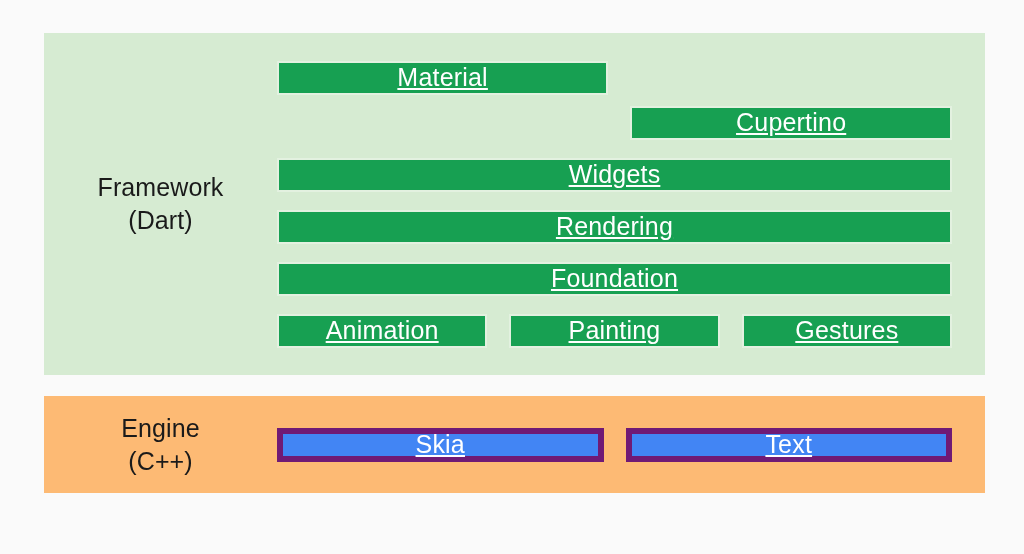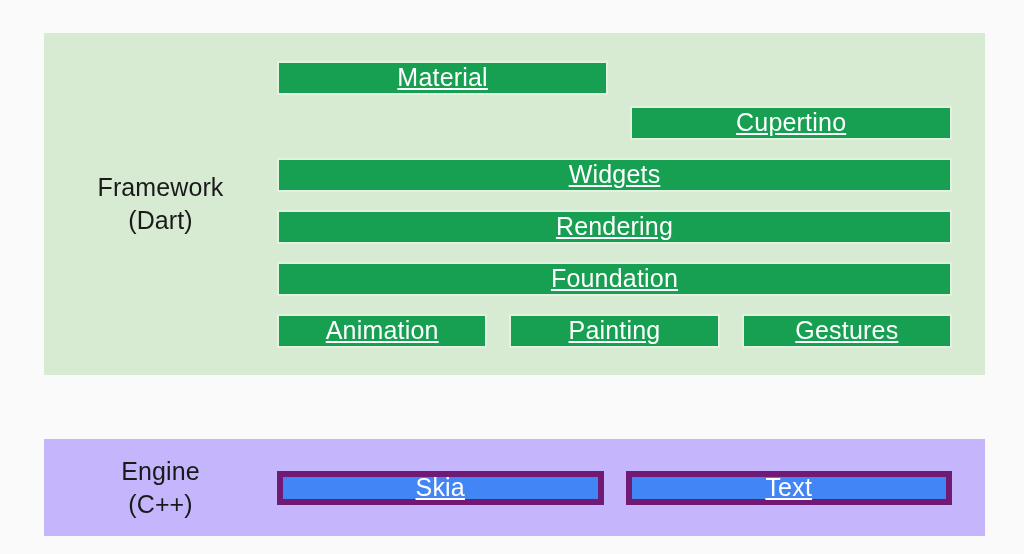--- a/index.html
+++ b/index.html
@@ -32,23 +32,23 @@
     flex-direction: row;
     align-items: center;
     box-sizing: border-box;
   }
   .layer-framework {
     top: 33px;
     height: 342px;
     background: #d6ebd2;
   }
   .layer-engine {
-    top: 439px;
+    top: 396px;
     height: 97px;
-    background: #c4b5fd;
+    background: #fdba74;
   }
 
   
   .layer-label {
     width: 233px;
     flex: 0 0 233px;
     text-align: center;
     color: #1a1a1a;
     font-size: 25px;
     line-height: 1.32;

